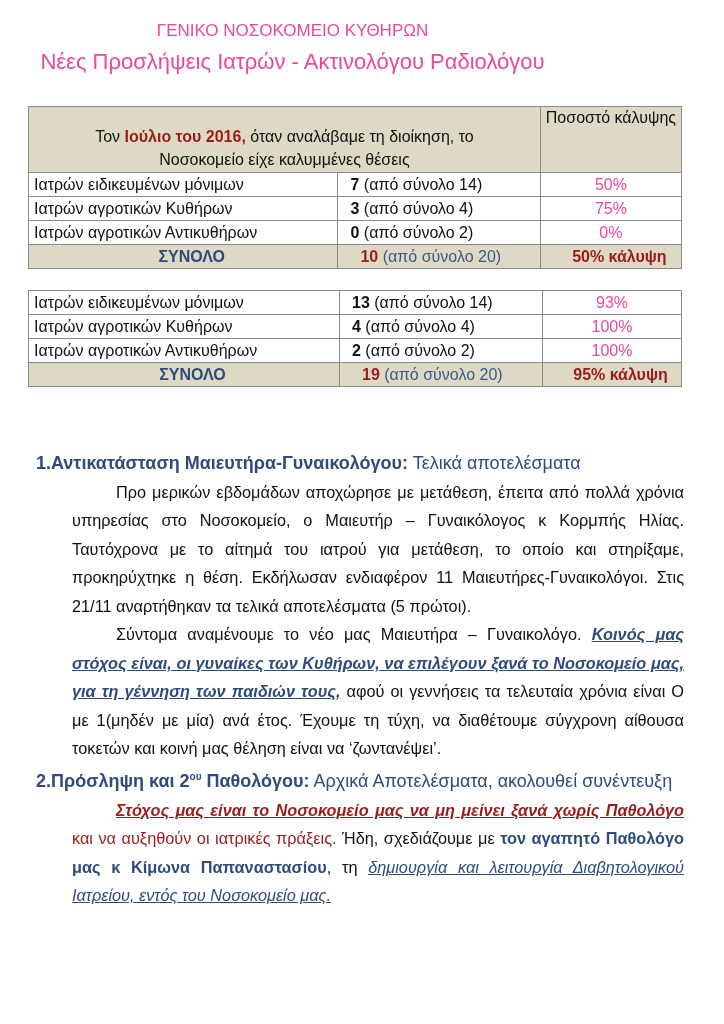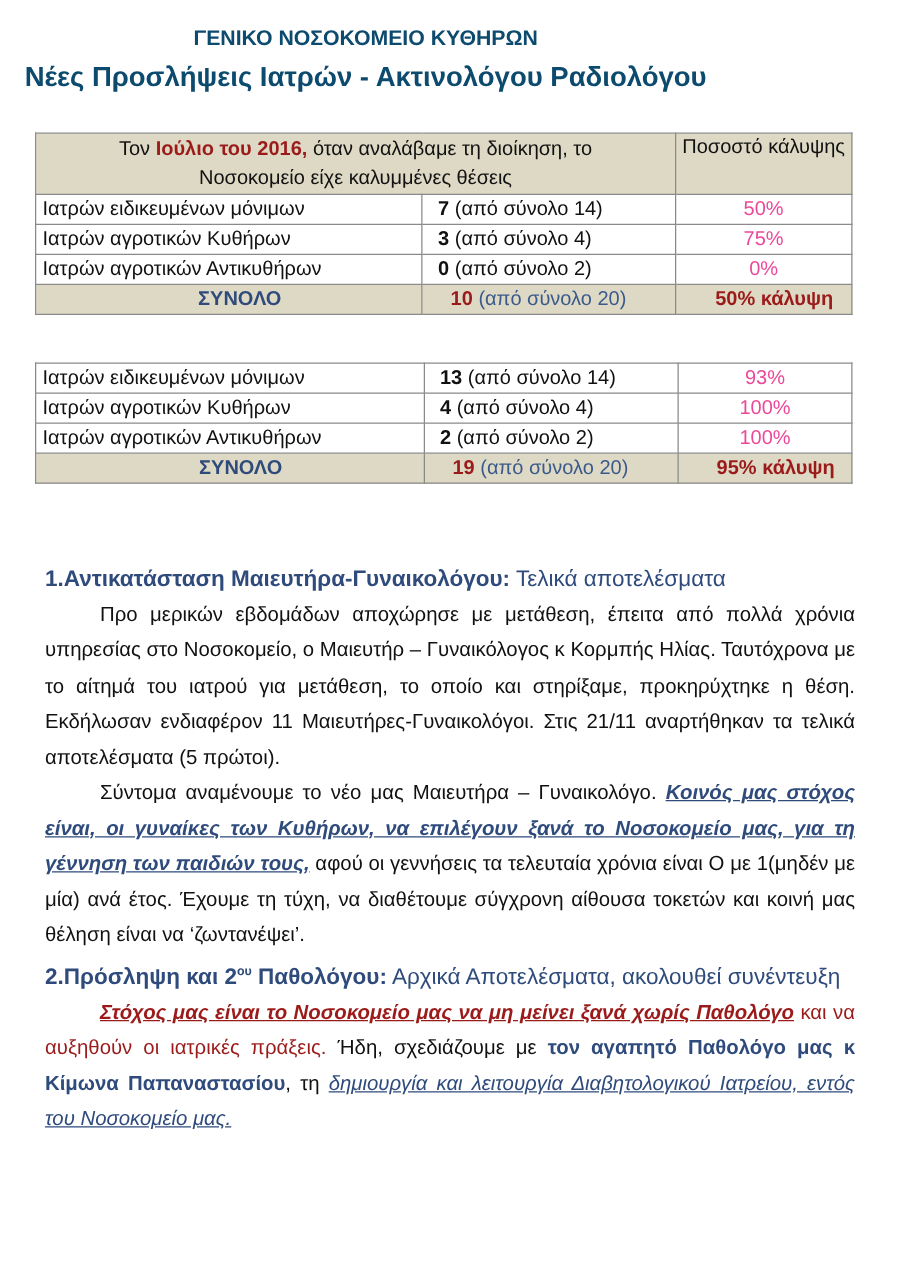--- a/index.html
+++ b/index.html
@@ -3,21 +3,21 @@
 <meta charset="utf-8">
 <style>
   html, body { margin: 0; padding: 0; background: #ffffff; }
   body {
     width: 724px; height: 1024px; position: relative; overflow: hidden;
     font-family: "Liberation Sans", "DejaVu Sans", sans-serif;
     color: #111111;
   }
   .title {
     position: absolute; left: 0; width: 585px; text-align: center;
-    color: #0c4a6e; font-weight: bold; font-size: 17px;
+    color: #ec4899; font-weight: normal; font-size: 17px;
   }
   .t1 { top: 21px; }
   .t2 { top: 49px; font-size: 22px; }
 
   table.cov {
     position: absolute; left: 28px; width: 654px;
     border-collapse: collapse; font-size: 16px;
   }
   table.cov td {
     border: 1px solid #8a8a8a; padding: 0 5px; height: 23px; line-height: 22px;
@@ -39,38 +39,38 @@
   .tab1 { top: 106px; }
   .tab2 { top: 290px; }
 
   .section {
     position: absolute; left: 36px; width: 648px; font-size: 16.3px;
     line-height: 28.5px; text-align: justify;
   }
   .sec-h { font-size: 18px; color: #2f4b7c; }
   .sec-h .b { font-weight: bold; }
   .sec-h .n { font-weight: normal; }
-  .indent { text-indent: 44px; }
+  .indent { text-indent: 44px; margin-left: 36px; }
   p { margin: 0; }
   .ul-blue { color: #2f4b7c; font-weight: bold; font-style: italic; text-decoration: underline; }
   .ul-red { color: #9b1b1b; font-weight: bold; font-style: italic; text-decoration: underline; }
   .red-norm { color: #9b1b1b; }
   .it-blue { color: #2f4b7c; font-style: italic; text-decoration: underline; }
   sup { font-size: 10px; line-height: 0; }
 </style>
 </head>
 <body>
 
 <div class="title t1">ΓΕΝΙΚΟ ΝΟΣΟΚΟΜΕΙΟ ΚΥΘΗΡΩΝ</div>
 <div class="title t2">Νέες Προσλήψεις Ιατρών - Ακτινολόγου Ραδιολόγου</div>
 
 <table class="cov tab1">
   <tbody>
       <tr class="head">
-    <td colspan="2" class="center" style="line-height:23px;padding-top:1px;padding-bottom:1px;">
+    <td colspan="2" class="center" style="line-height:23px;padding-top:18px;padding-bottom:1px;">
       <span>Τον </span><span class="redb">Ιούλιο του 2016,</span><span> όταν αναλάβαμε τη διοίκηση, το</span><br>
       <span>Νοσοκομείο είχε καλυμμένες θέσεις</span>
     </td>
     <td class="c3" style="vertical-align:top;">Ποσοστό κάλυψης</td>
   </tr>
   <tr>
     <td class="c1">Ιατρών ειδικευμένων μόνιμων</td>
     <td class="c2 count-cell"><span class="bold">7</span><span> (από σύνολο 14)</span></td>
     <td class="c3 red">50%</td>
   </tr>

